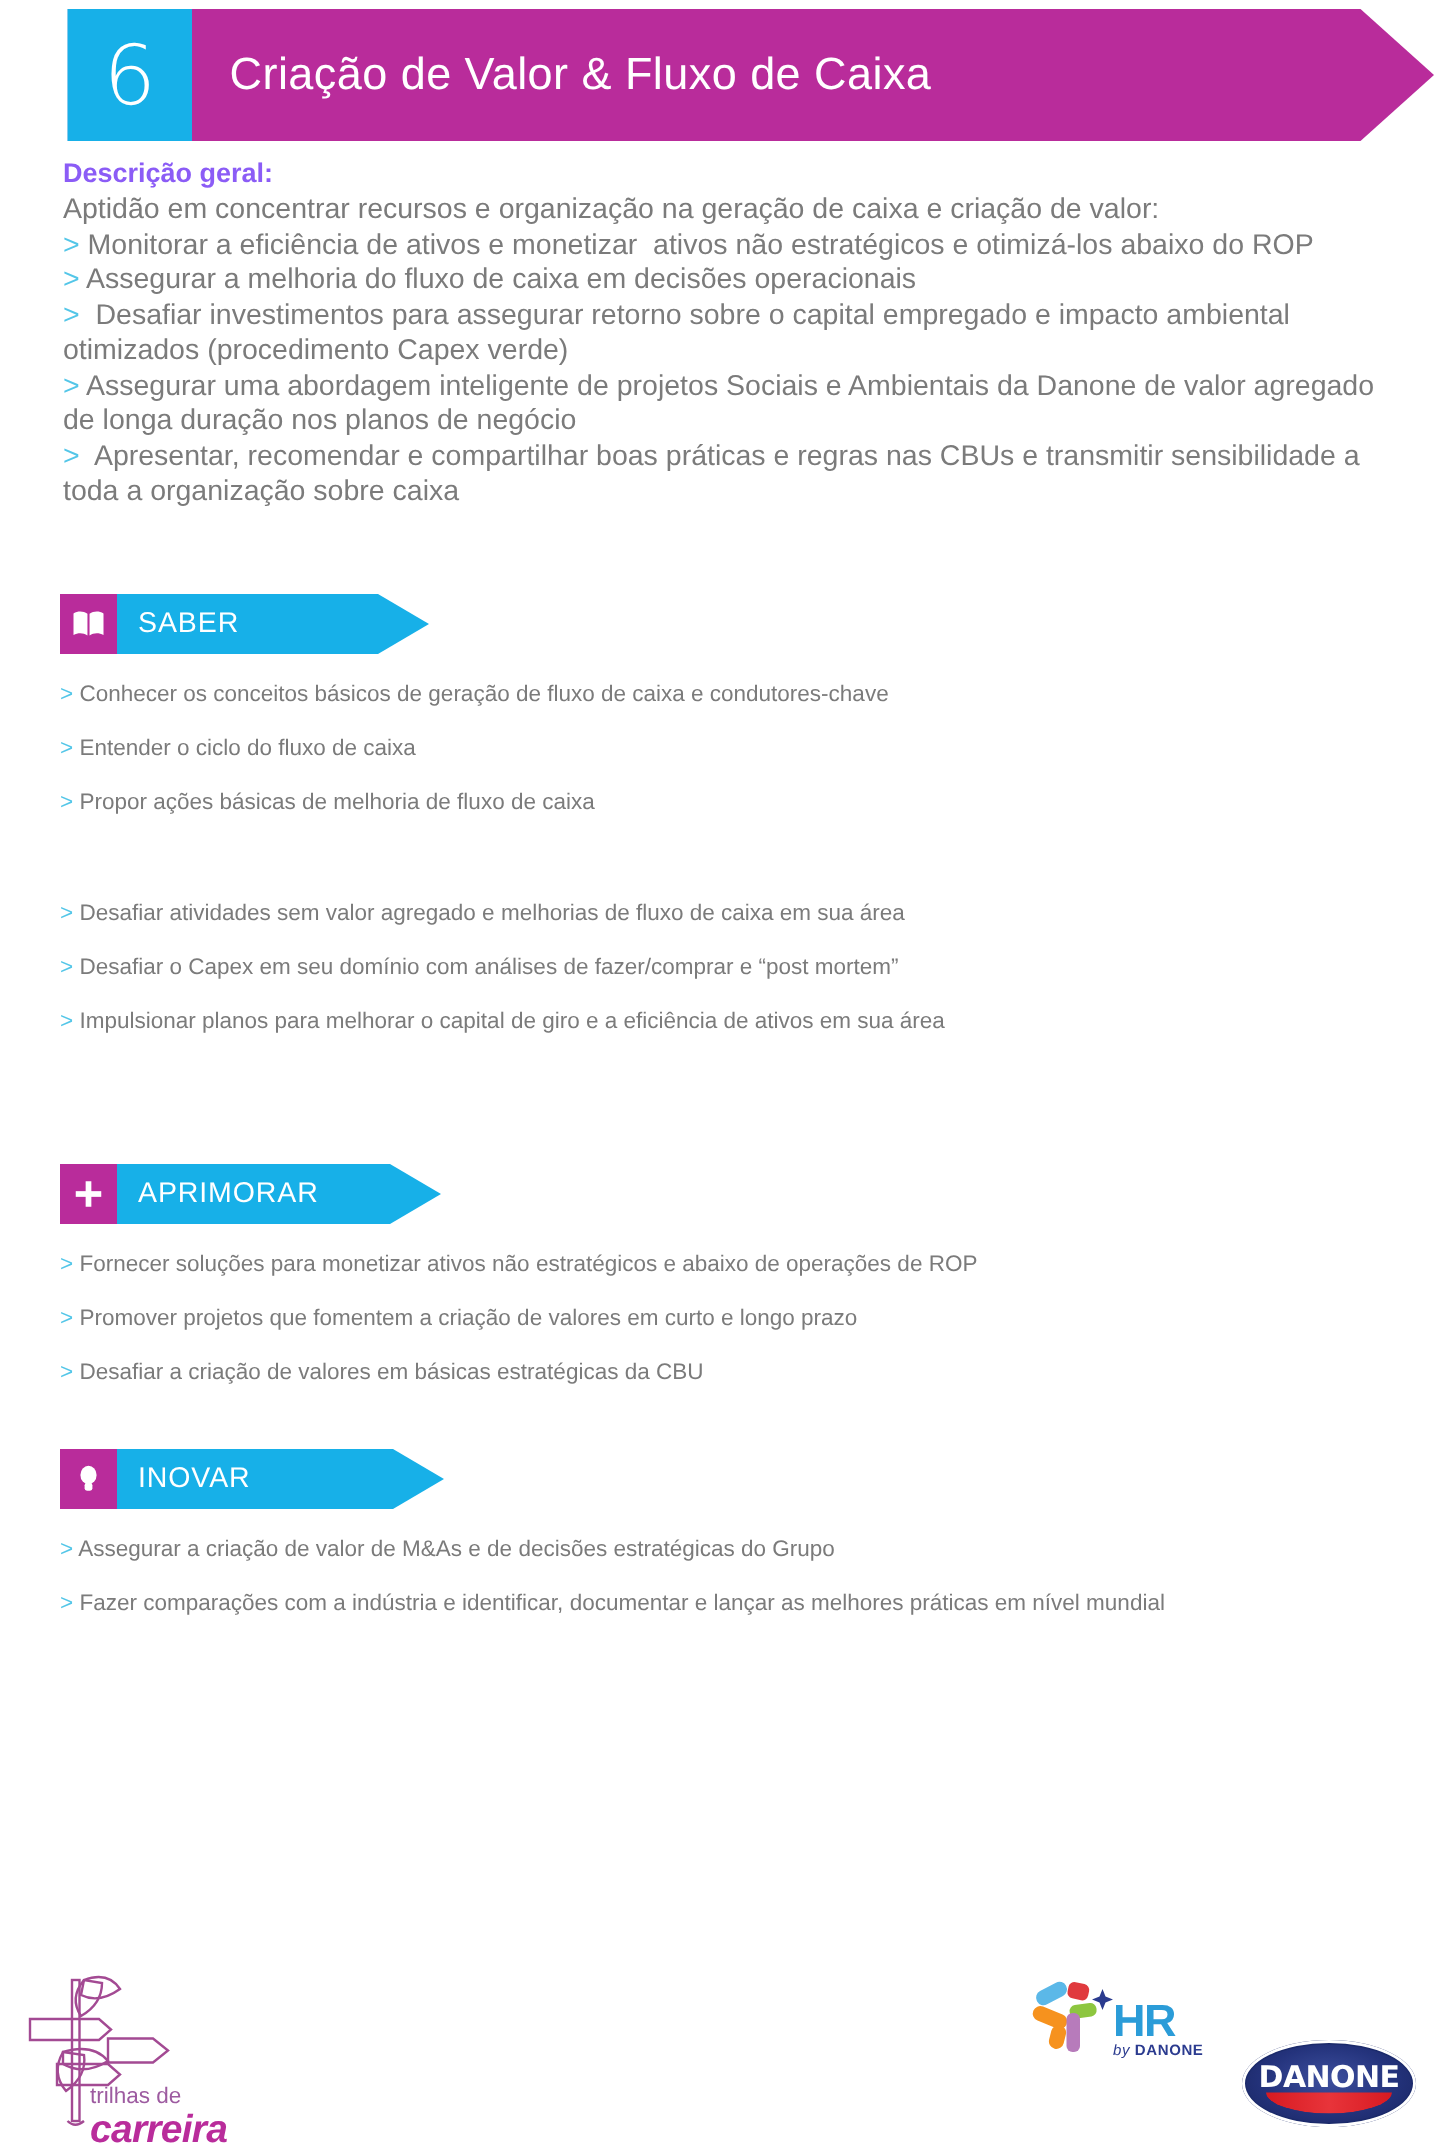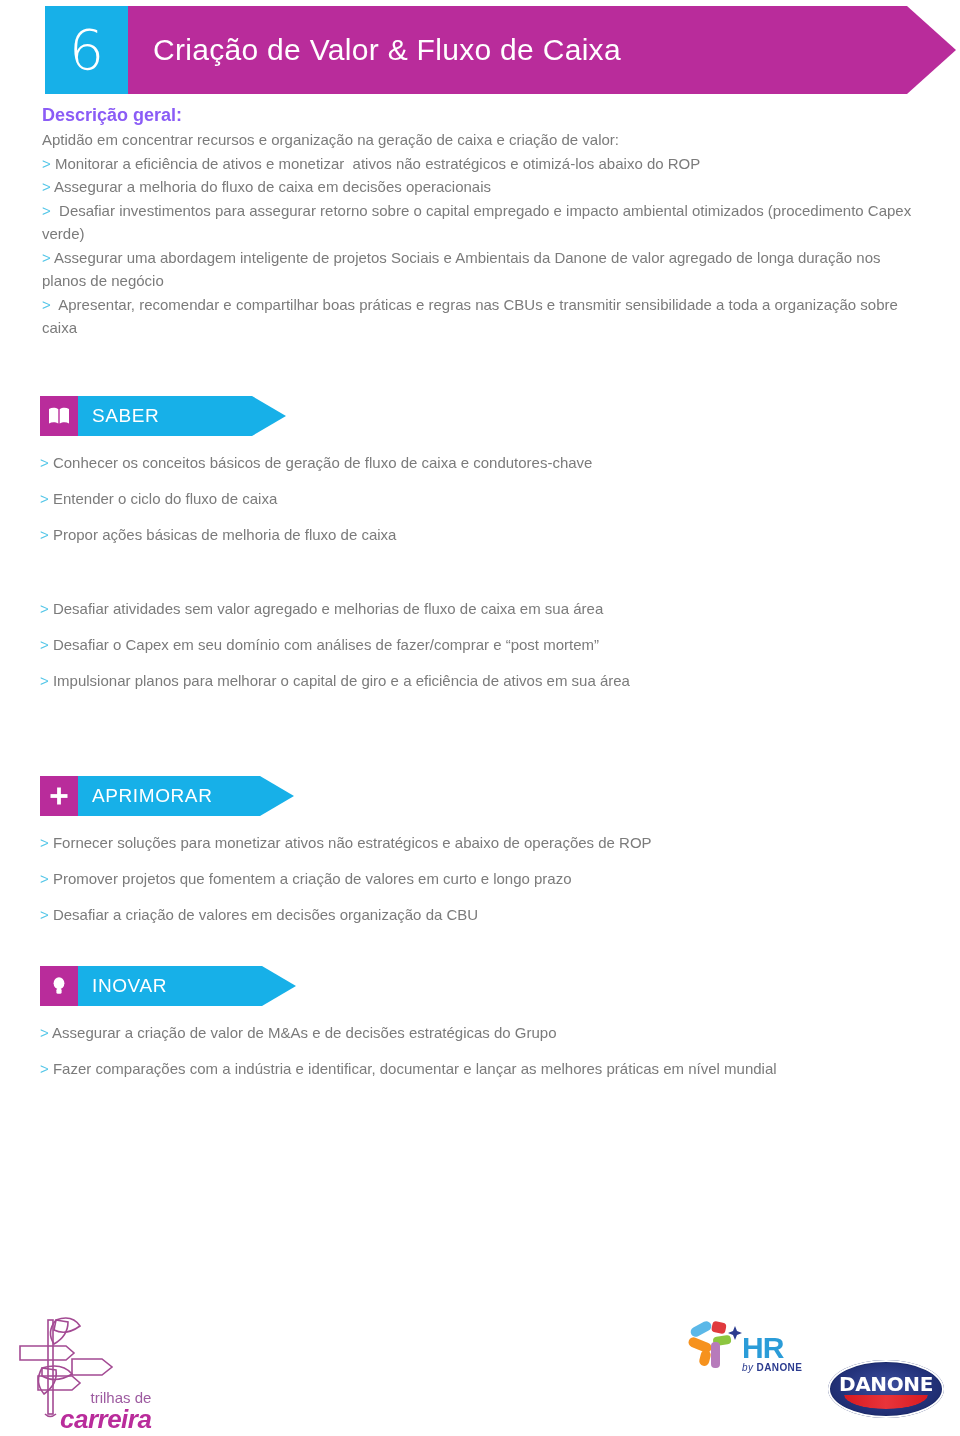--- a/index.html
+++ b/index.html
@@ -74,21 +74,21 @@
     width: 880px;
   }
   .desc-heading {
     color: #8b5cf6;
     font-weight: bold;
     font-size: 18px;
     line-height: 22px;
     margin-bottom: 2px;
   }
   .desc-line {
-    font-size: 15px;
+    font-size: 19px;
     line-height: 23.5px;
     color: #7b7b7b;
     white-space: pre-wrap;
   }
   .desc-line .bullet {
     color: #53c6e8;
     font-weight: normal;
   }
 
   
@@ -161,21 +161,20 @@
   .trilhas-text {
     position: absolute;
     left: 48px;
     top: 84px;
     line-height: 1;
   }
   .trilhas-top {
     color: #9d5ba0;
     font-size: 15px;
     font-weight: 400;
-    text-align: right;
   }
   .trilhas-bottom {
     color: #b92c9b;
     font-size: 26px;
     font-weight: bold;
     letter-spacing: -0.5px;
     margin-top: 1px;
     font-style: italic;
   }
 
@@ -309,21 +308,21 @@
           <svg width="24" height="24" viewBox="0 0 24 24">
             <rect x="10.1" y="3.5" width="3.8" height="17" fill="#fff"></rect>
             <rect x="3.5" y="10.1" width="17" height="3.8" fill="#fff"></rect>
           </svg>
         </div>
         <div class="badge-label">APRIMORAR</div>
       </div>
       <div class="bullet-list">
         <div class="bullet-item"><span class="bullet">&gt; </span><span>Fornecer soluções para monetizar ativos não estratégicos e abaixo de operações de ROP</span></div>
         <div class="bullet-item"><span class="bullet">&gt; </span><span>Promover projetos que fomentem a criação de valores em curto e longo prazo</span></div>
-        <div class="bullet-item"><span class="bullet">&gt; </span><span>Desafiar a criação de valores em decisões organização da CBU</span></div>
+        <div class="bullet-item"><span class="bullet">&gt; </span><span>Desafiar a criação de valores em básicas estratégicas da CBU</span></div>
       </div>
     </div>
     <div class="section" style="top: 966px;">
       <div class="badge">
         <div class="badge-bar" style="width: 256px; clip-path: polygon(0px 0px, 222px 0px, 256px 20px, 222px 40px, 0px 40px);"></div>
         <div class="badge-icon-box">
           <svg width="24" height="24" viewBox="0 0 24 24">
             <ellipse cx="12" cy="9.3" rx="5.4" ry="6.1" fill="#fff"></ellipse>
             <rect x="9.4" y="14.6" width="5.2" height="5.2" rx="1.6" fill="#fff"></rect>
           </svg>

